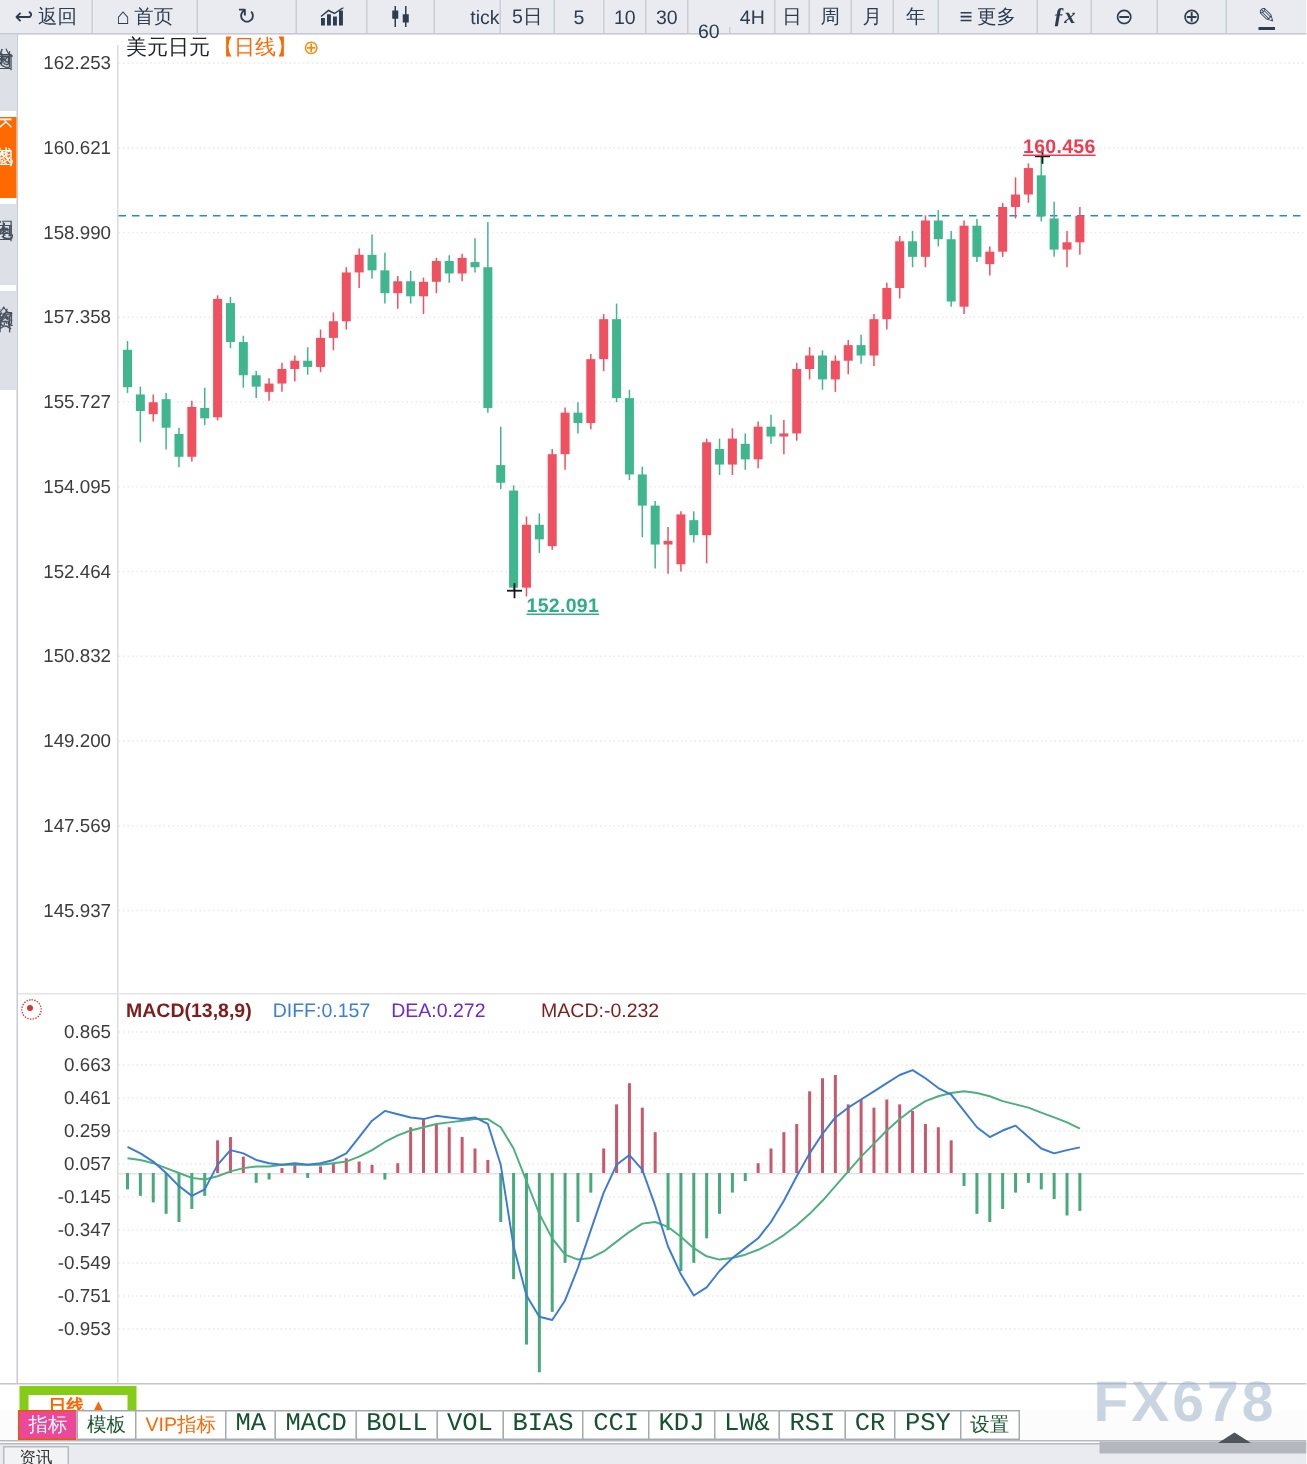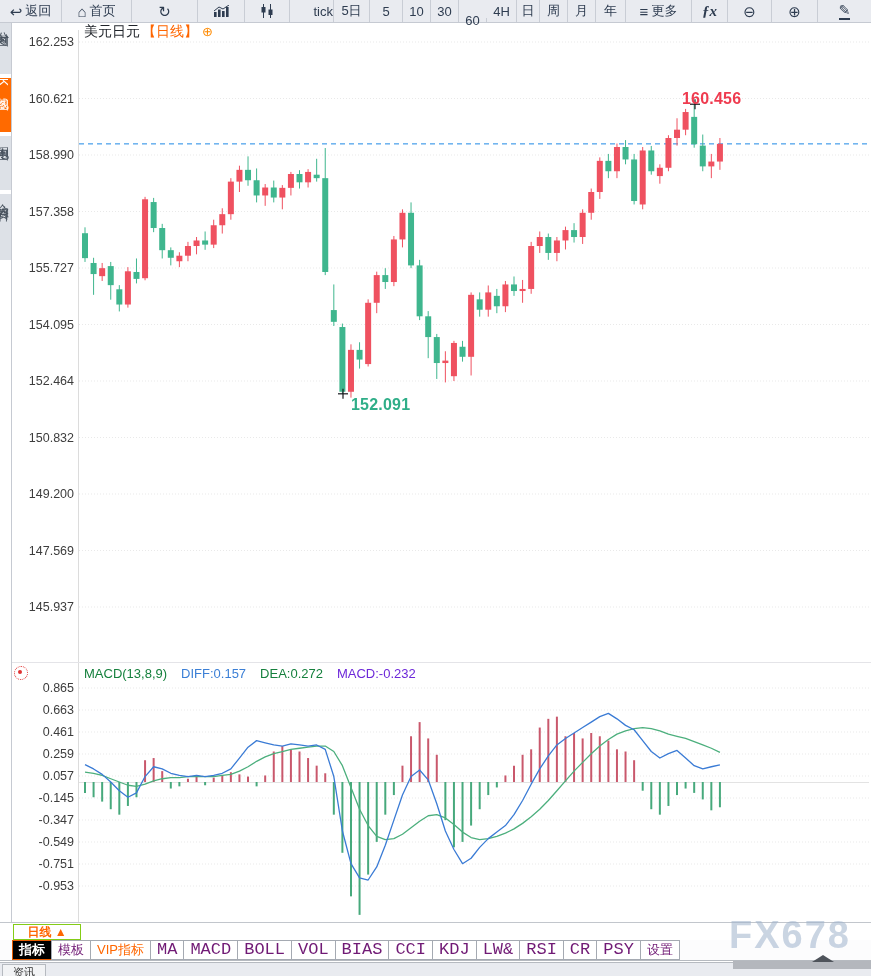--- a/index.html
+++ b/index.html
@@ -19,44 +19,44 @@
   .vstrip{position:absolute;left:0;top:22px;width:11px;z-index:4;}
   .vtab{width:11px;overflow:hidden;background:#dde1e7;margin-bottom:4px;cursor:pointer;}
   .vtab span{writing-mode:vertical-rl;display:block;margin-left:-6px;font-size:12px;
              color:#46505c;letter-spacing:2px;line-height:17px;}
   .vtab.active{background:#ff6a00;}
   .vtab.active span{color:#fff;}
   
   .chart-title{position:absolute;left:84px;top:23px;font-size:14px;color:#1f2329;z-index:3;}
   .period-tag{color:#ff6600;margin-left:2px;}
   .add-icon{color:#ff8a00;font-size:13px;margin-left:4px;}
-  .ann{position:absolute;font-weight:bold;font-size:16px;z-index:3;letter-spacing:.2px;}
+  .ann{position:absolute;font-weight:bold;font-size:13px;z-index:3;letter-spacing:.2px;text-decoration:underline;}
   .ann-high{left:682px;top:90px;color:#ef3b4f;}
   .ann-low{left:351px;top:396px;color:#2fae88;}
   .macd-header{position:absolute;left:84px;top:666px;font-size:13px;z-index:3;display:flex;gap:14px;}
-  .mh-name{color:#15803d;}
+  .mh-name{color:#7f1d1d;font-weight:bold;}
   .mh-diff{color:#3b7fd6;}
-  .mh-dea{color:#15803d;}
-  .mh-macd{color:#6d28d9;}
+  .mh-dea{color:#6d28d9;}
+  .mh-macd{color:#7f1d1d;margin-left:23px;}
   .sun-icon{position:absolute;left:14px;top:666px;width:12px;height:12px;
             border:1px dotted #e03131;border-radius:50%;z-index:3;cursor:pointer;}
   .sun-icon::after{content:"";position:absolute;left:3px;top:3px;width:4px;height:4px;
                    border-radius:50%;background:#e03131;}
   
   .axis-row{position:absolute;left:0;top:922px;right:0;height:18px;background:#fff;
             border-top:1px solid #c2c6cc;z-index:2;}
-  .period-btn{position:absolute;left:13px;top:924px;width:66px;height:14px;border:1px solid #84cc16;
+  .period-btn{position:absolute;left:13px;top:924px;width:66px;height:14px;border:6px solid #84cc16;
               color:#ff6600;font-weight:bold;font-size:12px;display:flex;align-items:center;
               justify-content:center;z-index:3;background:#fff;cursor:pointer;}
   .ind-tabs{position:absolute;left:0;top:940px;right:0;height:21px;border-bottom:1px solid #b6bac0;
             background:#fcfcfd;display:flex;padding-left:13px;z-index:3;box-sizing:border-box;}
   .ind-tab{border:1px solid #a5aab2;margin-left:-1px;padding:0 6px;font-size:13px;line-height:18px;
-           height:20px;box-sizing:border-box;color:#701a75;background:#fff;cursor:pointer;white-space:nowrap;}
+           height:20px;box-sizing:border-box;color:#14532d;background:#fff;cursor:pointer;white-space:nowrap;}
   .ind-tab.mono{font-family:"Liberation Mono","DejaVu Sans Mono",monospace;font-size:17px;}
-  .ind-tab.active{background:#000000;color:#fff;border-color:#e55a00;font-weight:bold;}
+  .ind-tab.active{background:#ec4899;color:#fff;border-color:#e55a00;font-weight:normal;}
   .ind-tab.vip{color:#ff6600;}
   .bottom-strip{position:absolute;left:0;top:962px;right:0;height:14px;background:#e9ebf0;
                 border-top:1px solid #b6bac0;z-index:3;}
   .news-tab{position:absolute;left:2px;top:964px;width:42px;height:12px;background:#f2f3f5;
             border:1px solid #b6bac0;font-size:11px;color:#333;text-align:center;line-height:14px;
             z-index:4;overflow:hidden;cursor:pointer;}
   .scrollbar{position:absolute;left:733px;top:961px;width:138px;height:8px;background:#b4b7bd;z-index:4;cursor:pointer;}
   .scroll-tri{position:absolute;left:812px;top:955px;width:0;height:0;border-left:11px solid transparent;
               border-right:11px solid transparent;border-bottom:7px solid #4f545b;z-index:5;}
   .watermark{position:absolute;left:729px;top:914px;font-size:38px;font-weight:bold;letter-spacing:2px;

